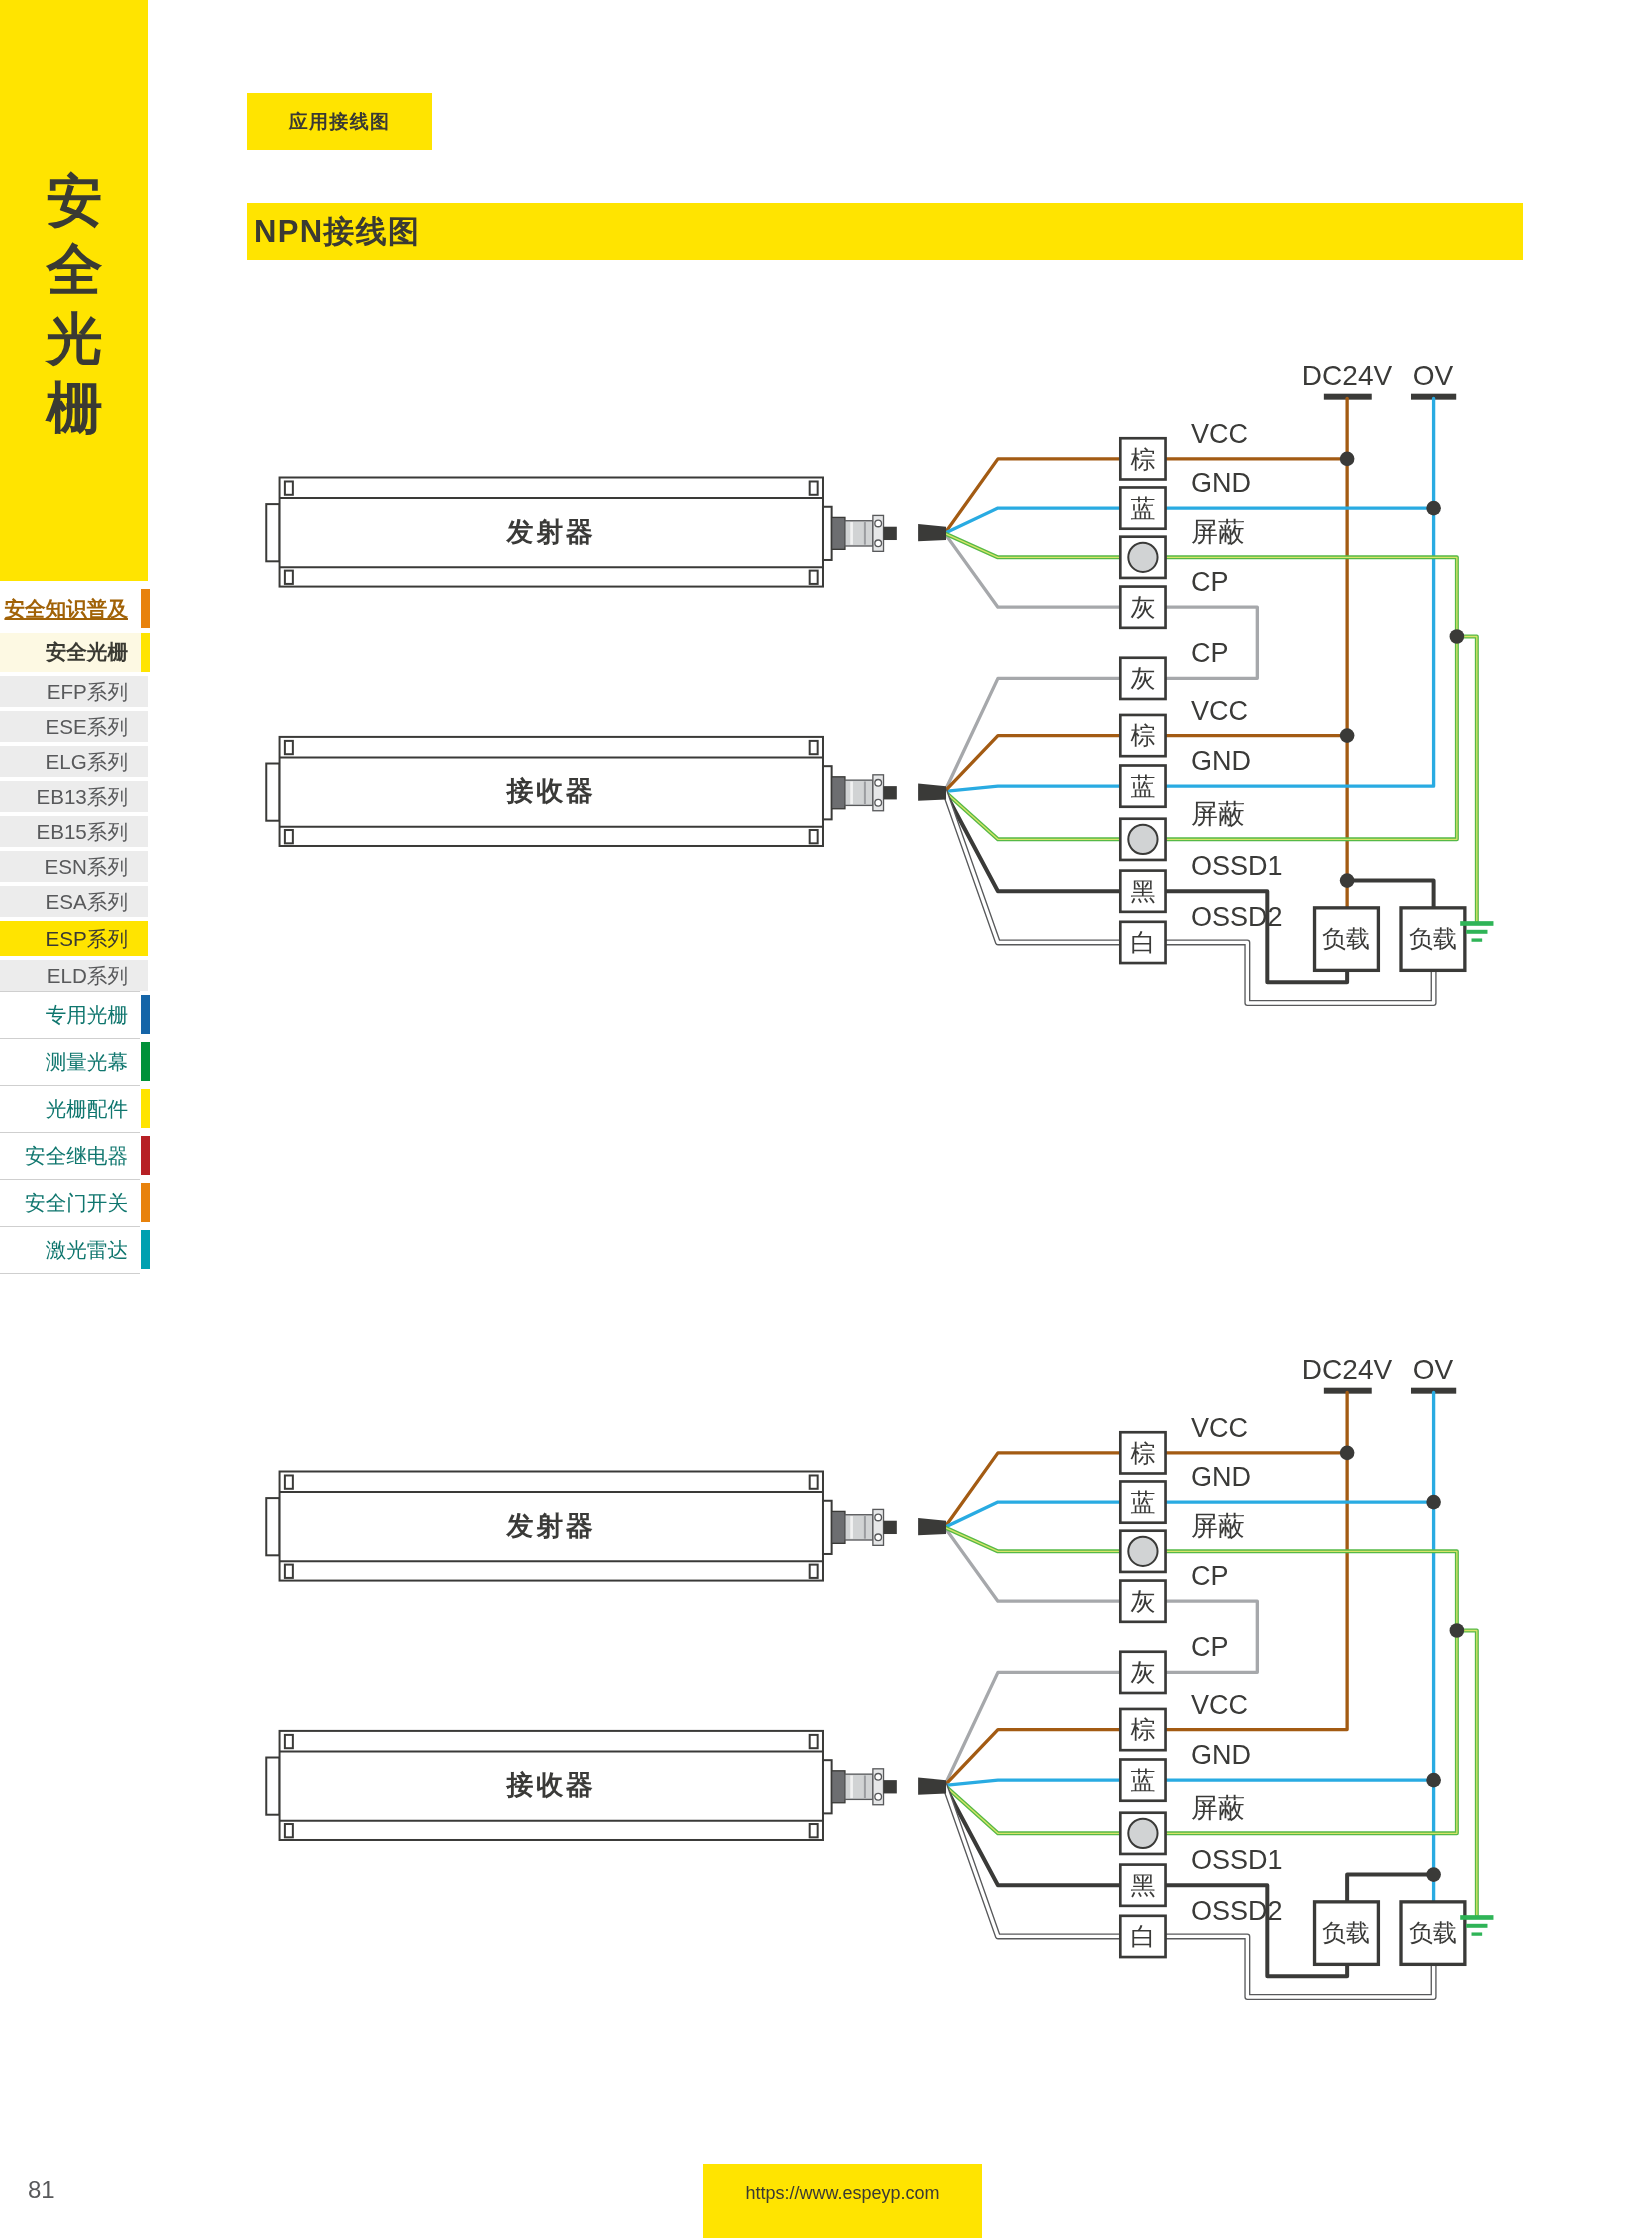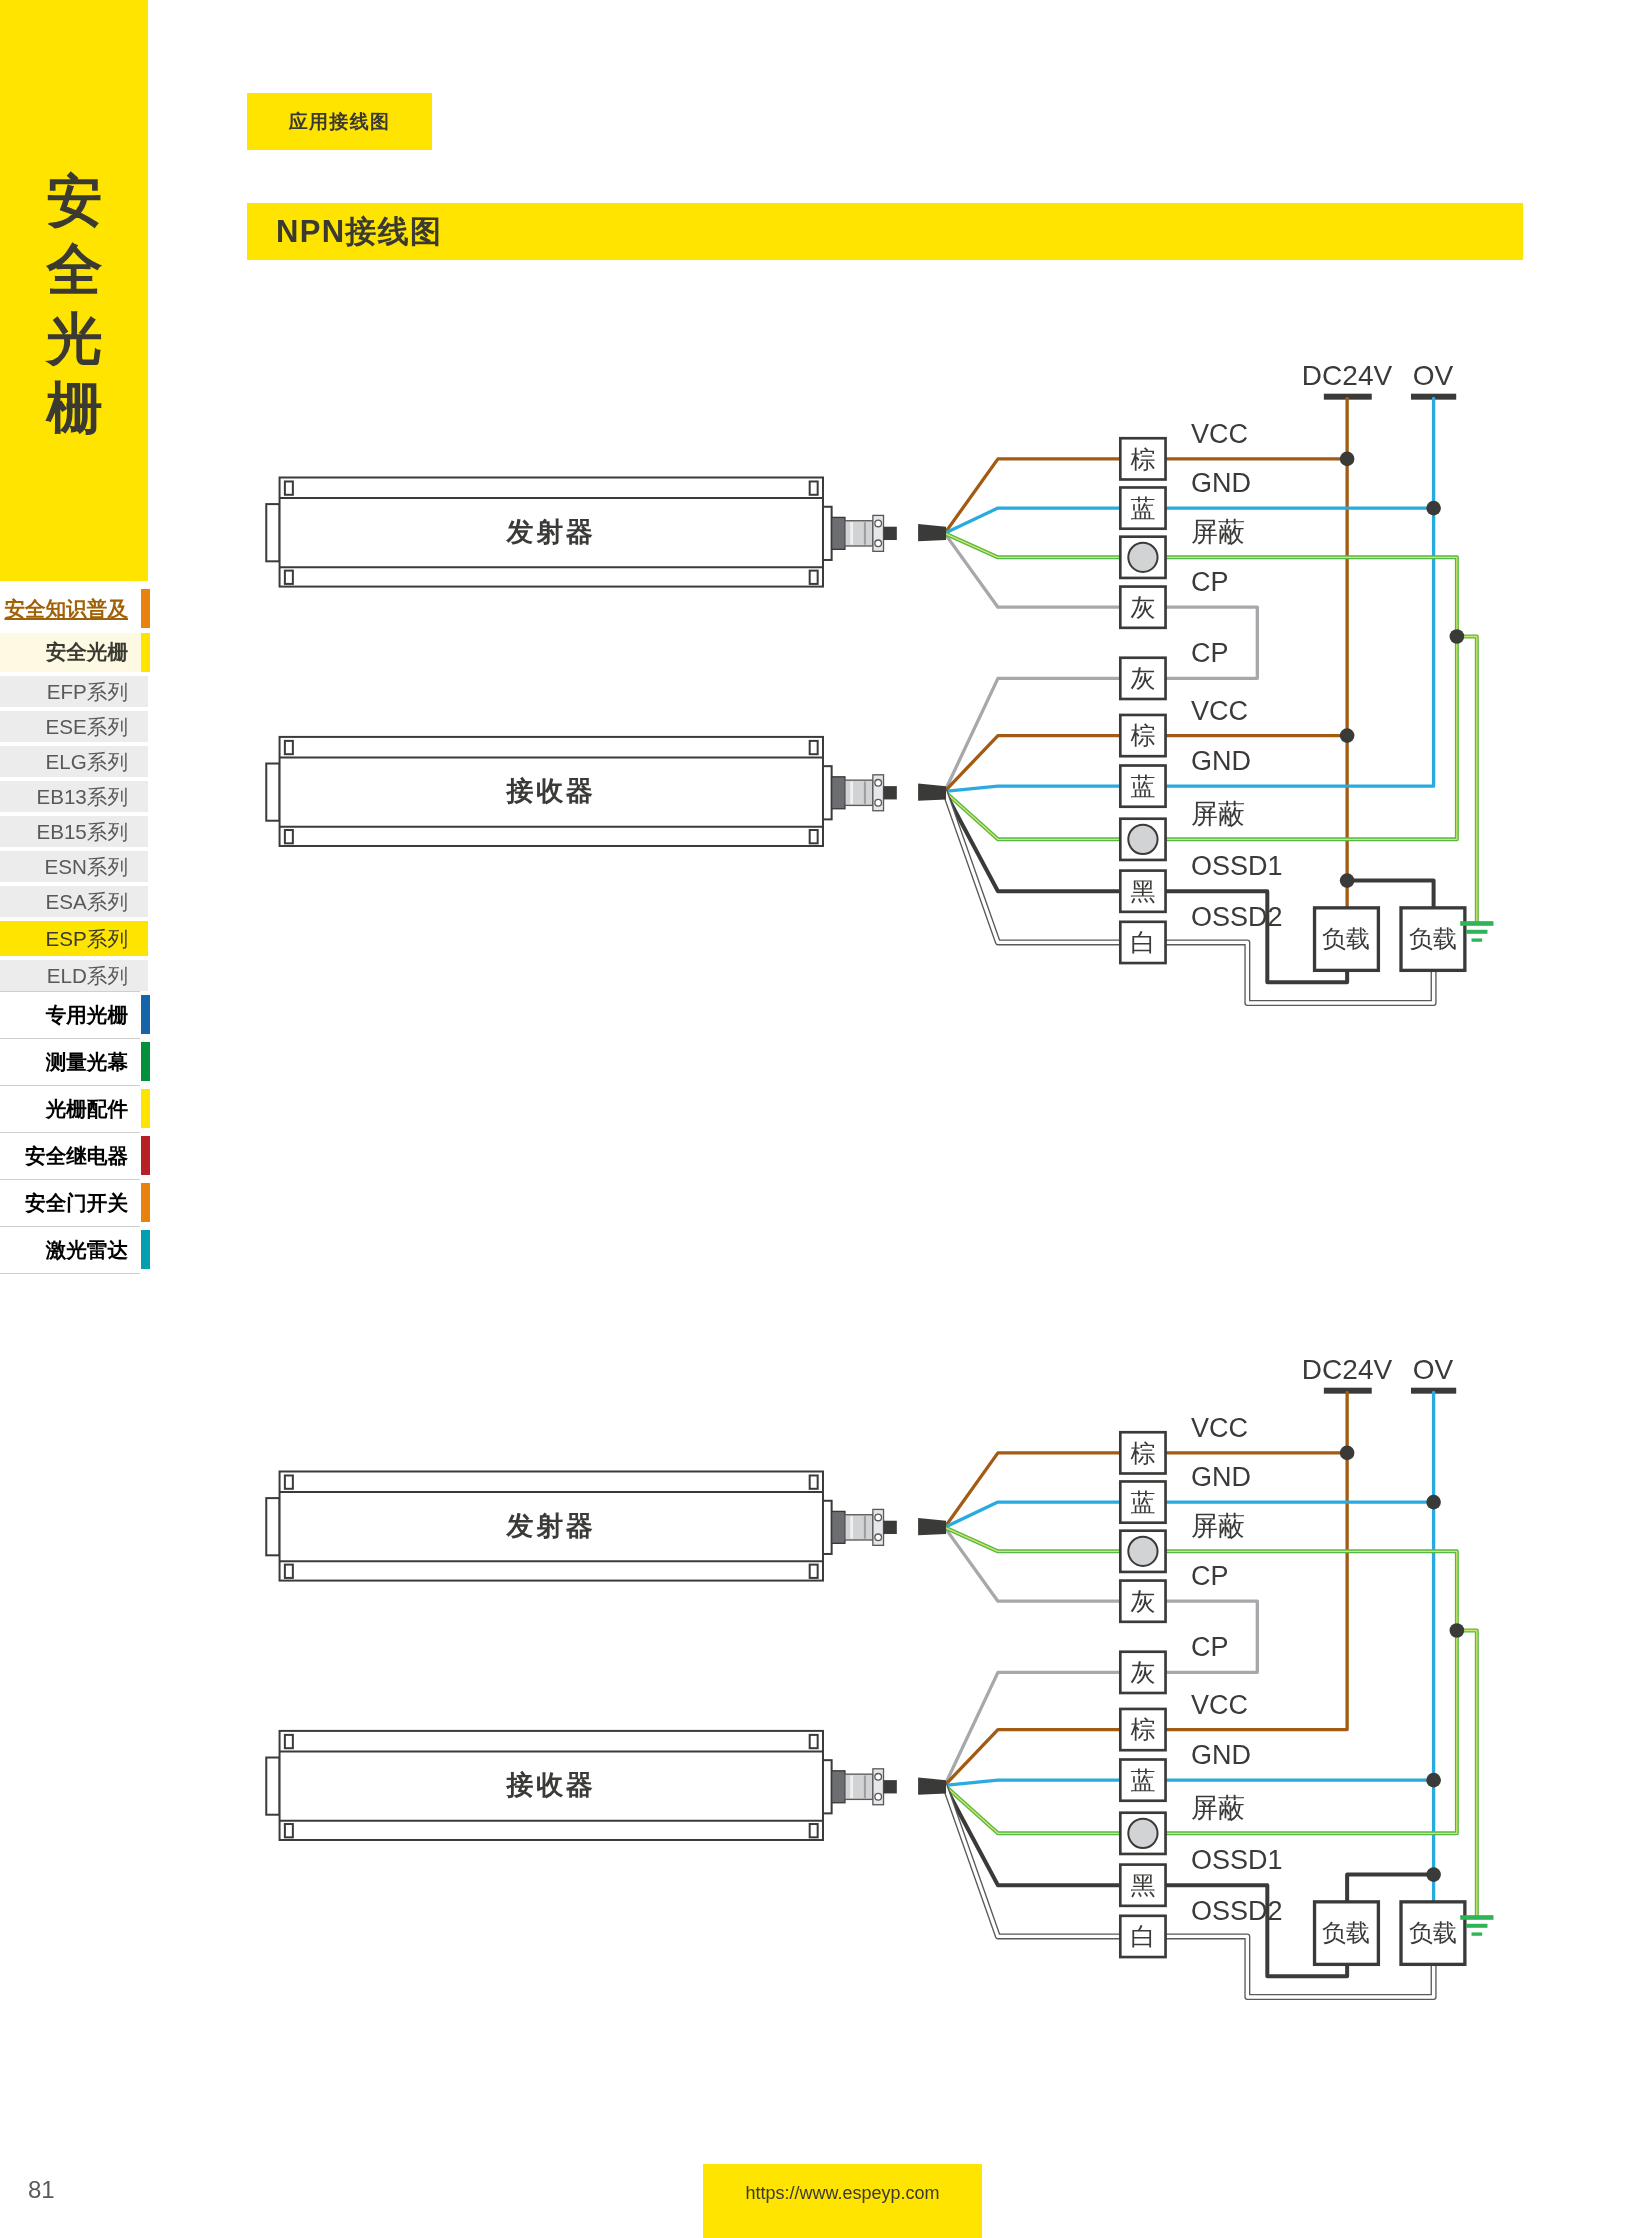--- a/index.html
+++ b/index.html
@@ -10,28 +10,28 @@
   .v-title{position:absolute;left:46px;top:166px;width:57px;font-size:56px;font-weight:bold;
            line-height:69px;color:#3a3a33;text-align:center;word-break:break-all;}
   .side-menu{position:absolute;left:0;top:589px;width:148px;}
   .mi{position:relative;box-sizing:border-box;display:flex;align-items:center;justify-content:flex-end;
       padding-right:20px;font-size:20.6px;}
   .mi .bar{position:absolute;right:-2px;top:0;width:8.6px;height:100%;}
   .mi.boldtop{height:39px;margin-bottom:4.7px;background:#fff;font-weight:bold;color:#a16207;text-decoration:underline;}
   .mi.activemain{height:39px;margin-bottom:4.7px;background:#fdf9e3;font-weight:bold;color:#3a3a33;}
   .mi.plain{height:31px;margin-bottom:4px;background:#ececec;color:#58595b;}
   .mi.active{height:35px;margin-bottom:4px;background:#ffe400;color:#3a3a33;}
-  .mi.bold2{height:39px;margin-bottom:8px;background:#fff;font-weight:bold;color:#000000;}
+  .mi.bold2{height:39px;margin-bottom:8px;background:#fff;font-weight:normal;color:#0f766e;}
   .mi.bold2::before{content:"";position:absolute;left:0;top:-4.7px;width:140px;height:1.3px;background:#cfcfcf;}
   .mi.last::after{content:"";position:absolute;left:0;bottom:-4.7px;width:140px;height:1.3px;background:#cfcfcf;}
   
   .badge{position:absolute;left:247px;top:93px;width:185px;height:57px;background:#ffe400;
          display:flex;align-items:center;justify-content:center;font-size:19px;font-weight:bold;letter-spacing:1.3px;}
   .banner{position:absolute;left:247px;width:1276px;height:57px;background:#ffe400;box-sizing:border-box;
-          display:flex;align-items:center;padding-left:29px;font-size:31px;font-weight:bold;letter-spacing:1.3px;}
+          display:flex;align-items:center;padding-left:7px;font-size:31px;font-weight:bold;letter-spacing:1.3px;}
   #banner-npn{top:203px;} #banner-pnp{top:1131px;}
   
   .diagram{position:absolute;left:233px;width:1317px;height:672px;}
   #diag-npn{top:359px;} #diag-pnp{top:1353px;}
   .diagram svg{position:absolute;left:0;top:0;}
   .labels{position:absolute;left:0;top:0;width:100%;height:100%;}
   .dlabel{position:absolute;color:#3a3a38;white-space:nowrap;line-height:1;}
   .dlabel.center{transform:translate(-50%,-50%);}
   .dlabel.b{font-weight:bold;letter-spacing:2.7px;}
   

